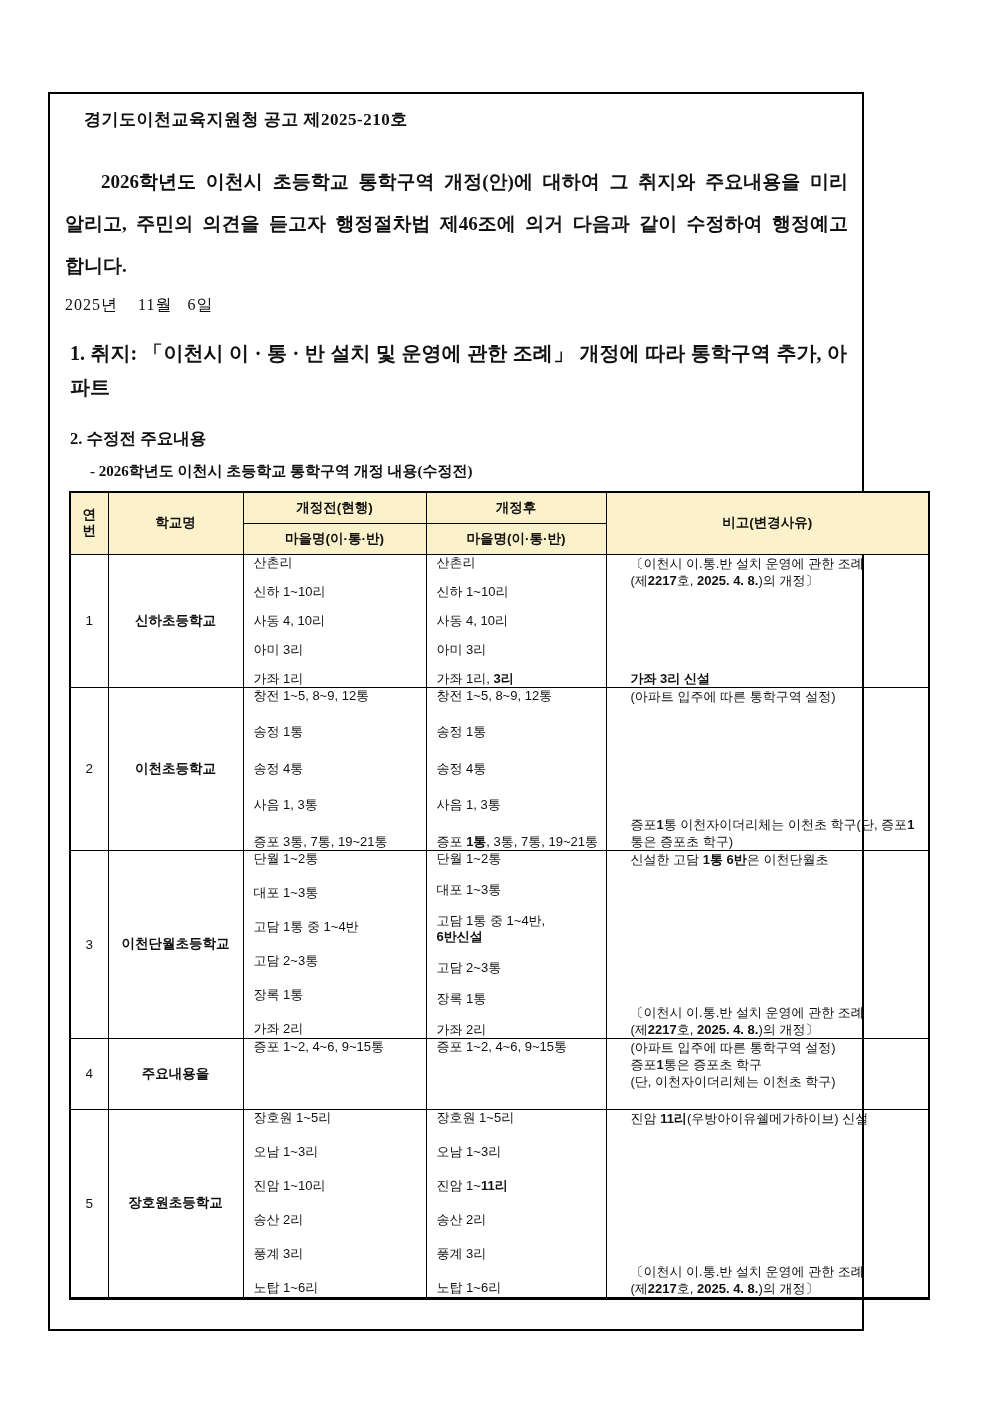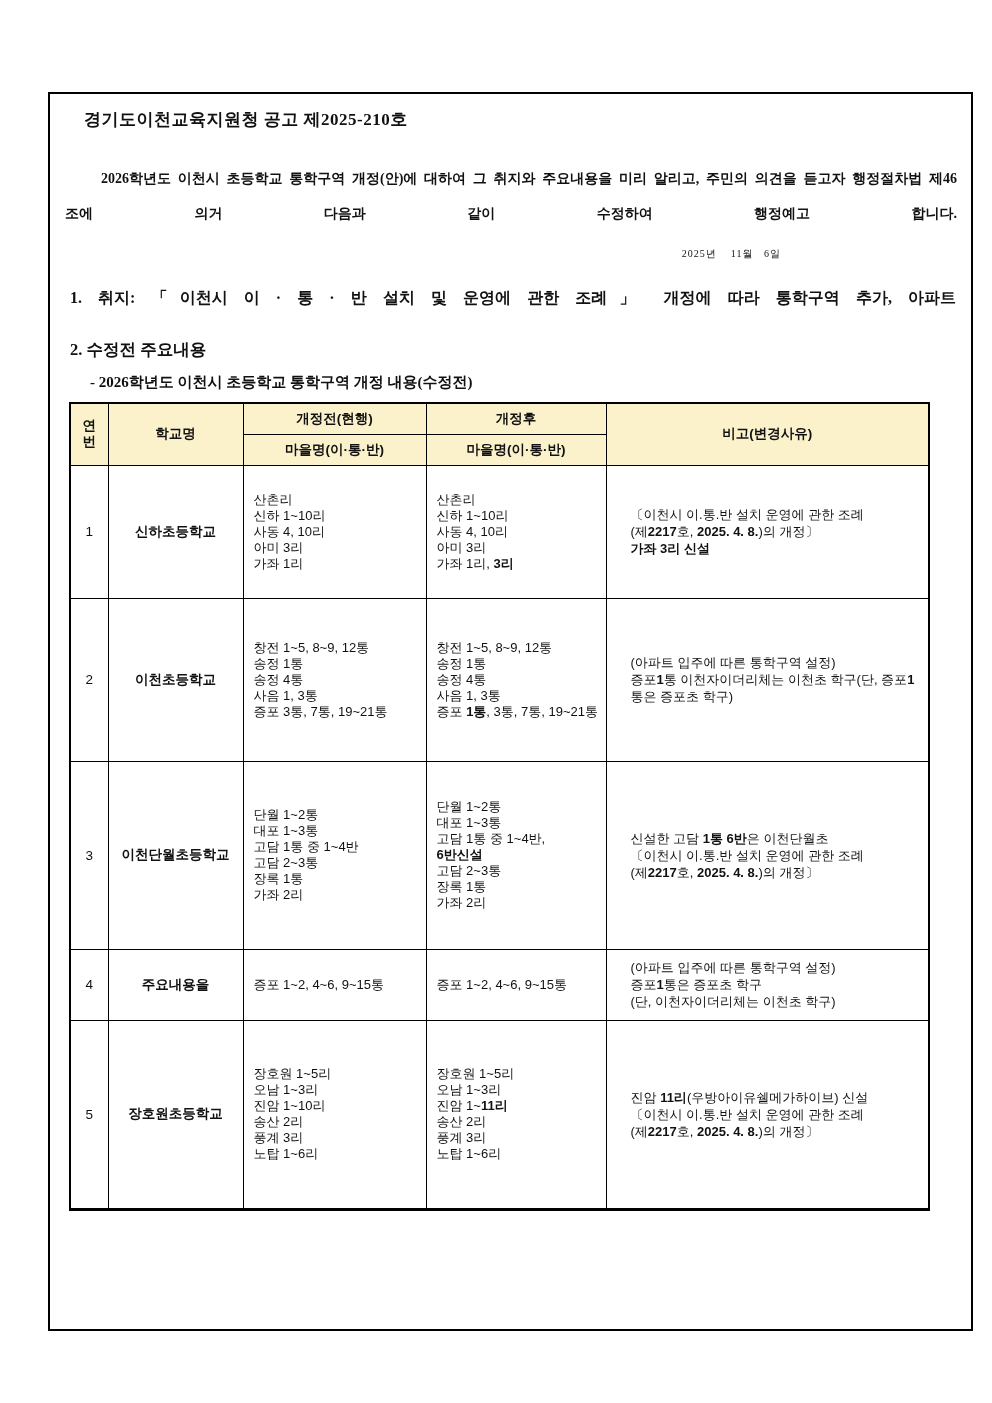--- a/index.html
+++ b/index.html
@@ -3,40 +3,40 @@
 <meta charset="utf-8">
 <style>
   html,body{margin:0;padding:0;background:#ffffff;}
   body{
     width:992px;height:1403px;position:relative;
     font-family:"Liberation Serif","DejaVu Serif",serif;
     color:#111;
     -webkit-font-smoothing:antialiased;
   }
   .frame{
-    position:absolute;left:48px;top:92px;width:925px;height:1239px;
+    position:absolute;left:48px;top:92px;width:816px;height:1239px;
     border:2px solid #000;box-sizing:border-box;
     padding:14px 14px 0 15px;background:#fff;
   }
   .notice-no{
     margin:0 0 0 19px;font-size:17px;font-weight:bold;letter-spacing:0.5px;
   }
   .intro{
-    margin:30px 0 0 0;font-size:14px;font-weight:bold;line-height:35px;
+    margin:30px 0 0 0;font-size:19px;font-weight:bold;line-height:42px;
     text-align:justify;text-align-last:justify;text-indent:36px;word-spacing:3px;
   }
   .date-line{
-    margin-top:16px;font-size:10px;text-align:right;padding-right:176px;
+    margin-top:8px;font-size:16px;text-align:left;padding-right:176px;
     white-space:pre;letter-spacing:1px;
   }
   .signature{
     margin:8px 0 0 232px;text-align:center;
     font-size:30px;font-weight:bold;letter-spacing:2px;
   }
-  .section1{margin-top:20px;font-size:16px;font-weight:bold;}
+  .section1{margin-top:20px;font-size:20px;font-weight:bold;}
   .section1 .l1{margin-left:5px;line-height:34px;text-align:justify;text-align-last:justify;margin-right:1px;}
   .section1 .l2{margin-left:182px;margin-right:60px;line-height:34px;text-align:justify;text-align-last:justify;}
   .section2-title{margin:22px 0 0 5px;font-size:16.5px;font-weight:bold;line-height:26px;}
   .section2-subtitle{margin:6px 0 0 25px;font-size:15px;font-weight:bold;line-height:26px;}
 
   table.zone{
     border-collapse:collapse;table-layout:fixed;
     width:859px;margin:7px 0 0 4px;
     font-family:"Liberation Sans","DejaVu Sans",sans-serif;
     border:2px solid #000;border-bottom-width:3px;
@@ -45,21 +45,21 @@
     border:1.5px solid #000;padding:0;vertical-align:middle;box-sizing:border-box;
   }
   table.zone th{
     background:#FBF2CB;font-size:13.5px;font-weight:bold;text-align:center;
     height:31px;line-height:1.15;
   }
   th.h-no span{display:inline-block;width:1.05em;word-break:break-all;line-height:1.2;}
   td.c-no,td.c-school{text-align:center;font-size:13.5px;}
   td.c-school{font-weight:bold;}
   .lines{
-    display:flex;flex-direction:column;justify-content:center;
+    display:flex;flex-direction:column;justify-content:space-between;
     box-sizing:border-box;
   }
   .vline{
     padding-left:10px;font-size:13px;line-height:16px;text-align:left;color:#111;
   }
   .rblock{
     padding:0 6px 0 24px;font-size:13px;line-height:17px;text-align:left;color:#111;
   }
   b{font-weight:bold;}
 </style>

